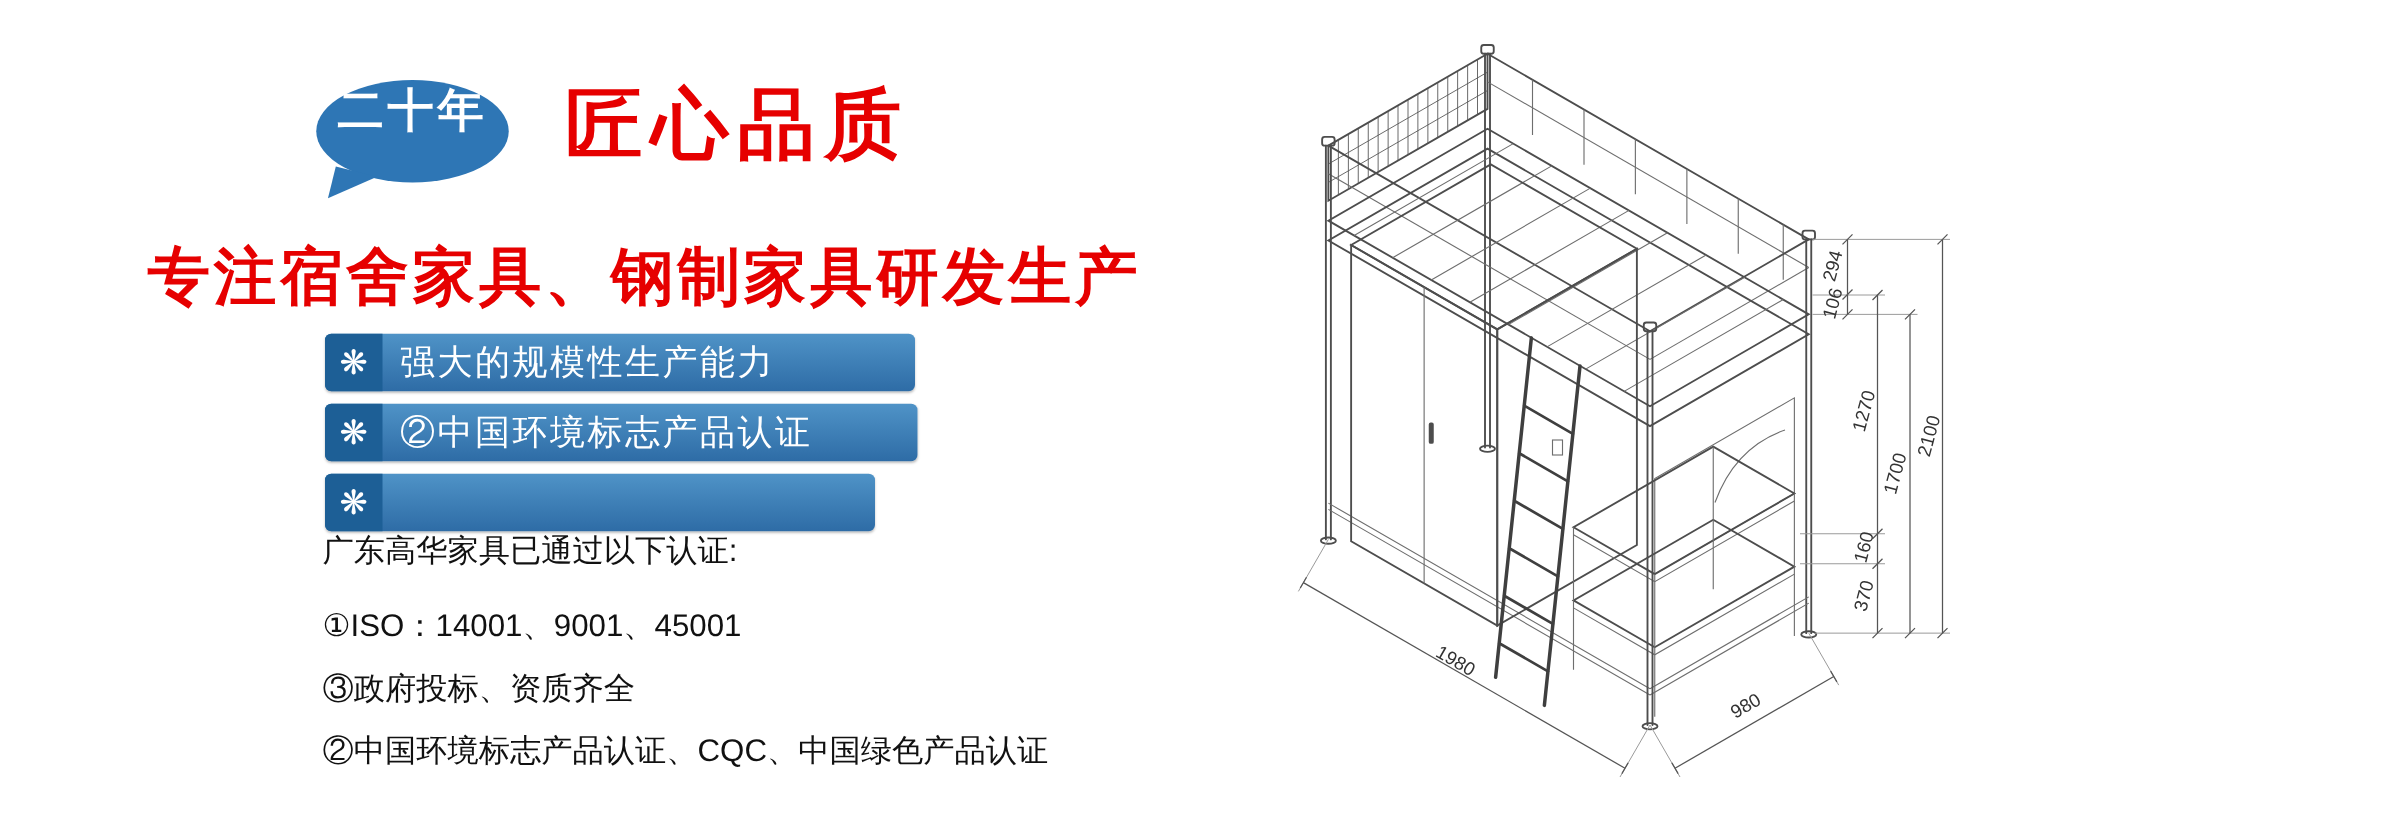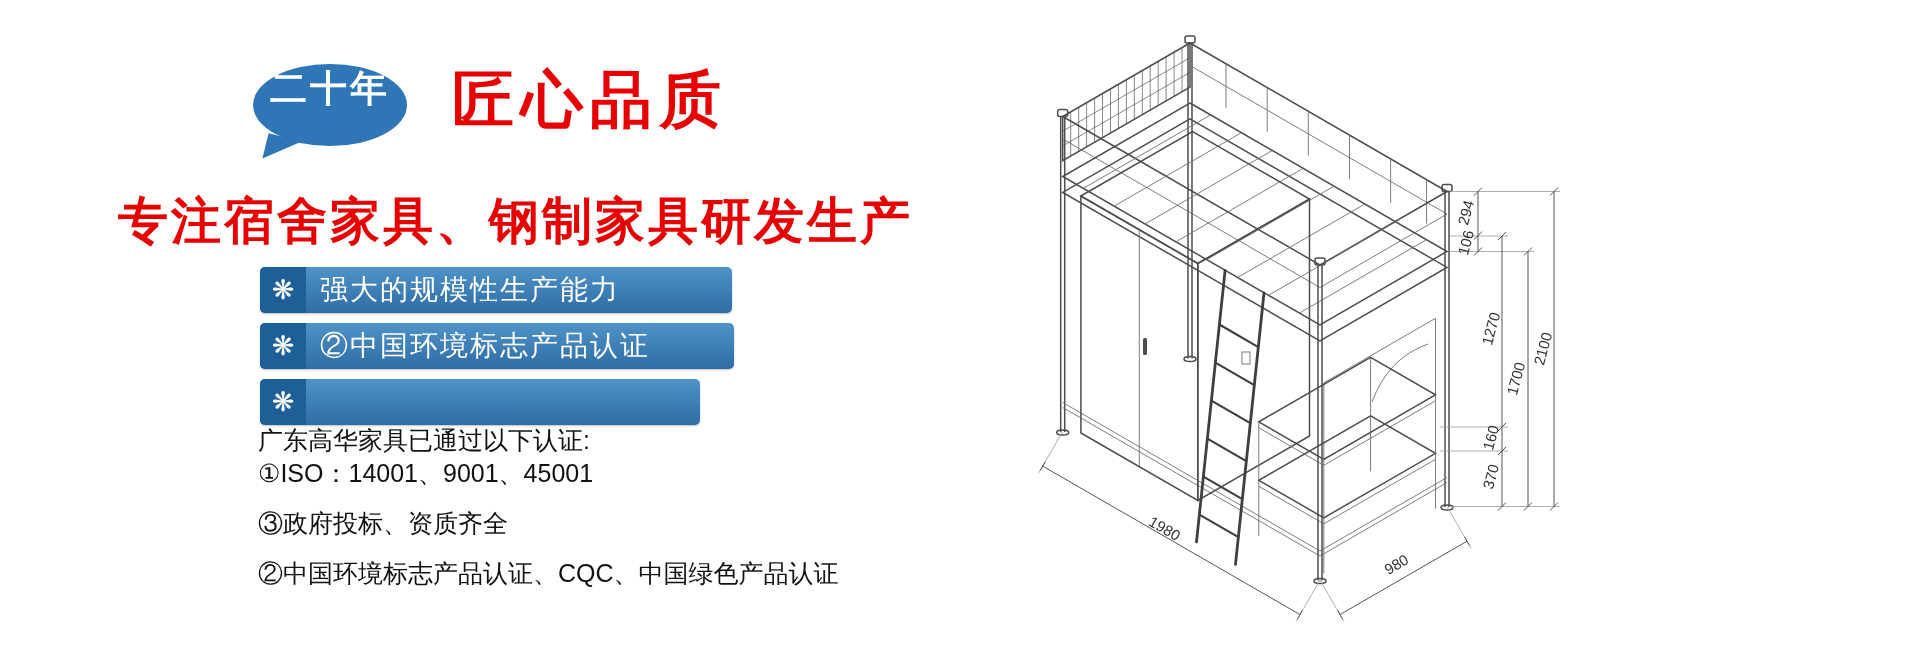--- a/index.html
+++ b/index.html
@@ -19,21 +19,21 @@
   
   .bars{position:absolute;left:260px;top:267px;}
   .bar{height:46px;border-radius:5px;background:linear-gradient(180deg,#4f93c7 0%,#2e6ca6 100%);
        display:flex;align-items:center;margin-bottom:10px;box-shadow:0 1px 2px rgba(0,0,0,.25);}
   .bar .ic{width:46px;height:46px;border-radius:5px 0 0 5px;background:#1d5f96;color:#fff;
        display:flex;align-items:center;justify-content:center;font-size:27px;flex:0 0 46px;}
   .bar .lbl{color:#fff;font-size:28px;letter-spacing:2px;padding:0 18px 0 14px;white-space:nowrap;}
   .bar.w1{width:472px;}.bar.w2{width:474px;}.bar.w3{width:440px;}
   
   .certs{position:absolute;left:258px;top:424px;color:#111;}
-  .certs .head{font-size:25px;}
+  .certs .head{font-size:25px;margin-bottom:27px;}
   .certs .item{font-size:25px;margin-bottom:17px;white-space:nowrap;}
   
   .drawing{position:absolute;left:990px;top:0;width:640px;height:650px;}
   .drawing svg{display:block;}
   .st{stroke:#4d4d4d;fill:none;stroke-width:1.5;stroke-linecap:round;}
   .thin{stroke:#6e6e6e;fill:none;stroke-width:0.9;}
   .mesh{stroke:#555;fill:none;stroke-width:0.7;}
   .diml{stroke:#555;fill:none;stroke-width:1;}
   .ext{stroke:#9a9a9a;fill:none;stroke-width:0.8;}
   .dim{font-family:"Liberation Sans",sans-serif;font-size:15px;fill:#333;}

